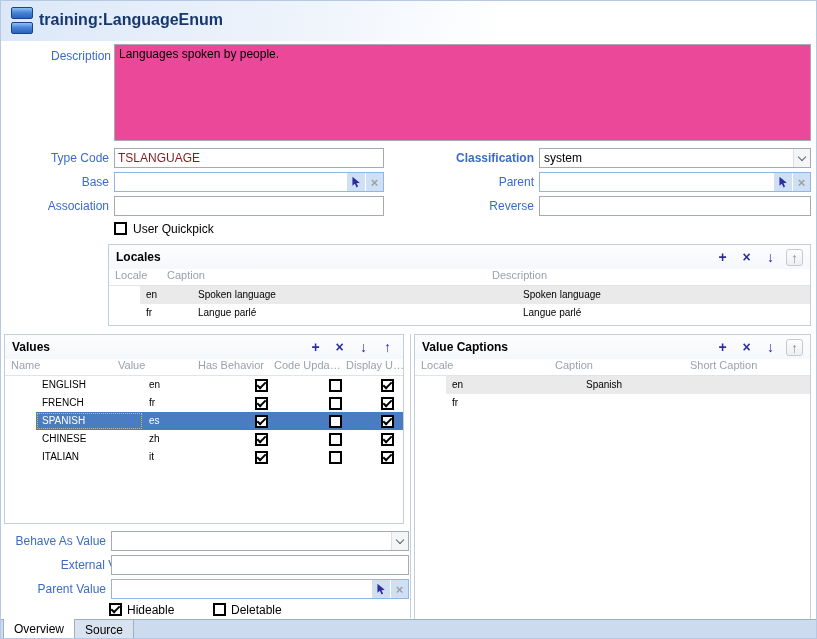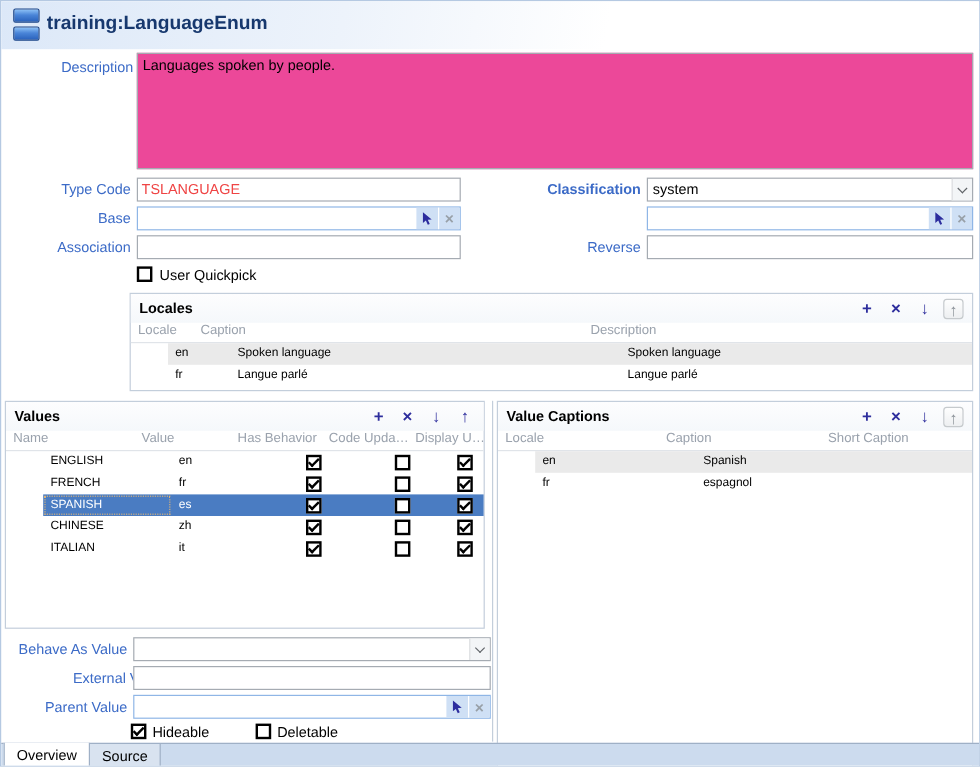--- a/index.html
+++ b/index.html
@@ -12,21 +12,21 @@
             background:linear-gradient(100deg,#dce8f8 0%,#edf3fb 35%,#ffffff 62%); }
   .enum-icon { position:absolute; left:10px; top:6px; width:24px; }
   .ei-rect { display:block; width:22px; height:12px; border:1px solid #1a4488; border-radius:2px;
              background:linear-gradient(#8cc0f5 0%,#4a85d8 45%,#2a62bc 100%); }
   .ei-rect + .ei-rect { margin-top:3px; }
   .title { position:absolute; left:38px; top:10px; font-size:16px; font-weight:bold; color:#17386e; }
 
   
   .flabel { position:absolute; color:#3c6bc7; text-align:right; line-height:20px; white-space:nowrap; }
   .tinput { position:absolute; height:20px; border:1px solid #a5abb2; background:#fff;
-            font:12px "Liberation Sans",sans-serif; padding:0 3px; color:#ef4444; outline:none; }
+            font:12px "Liberation Sans",sans-serif; padding:0 3px; color:#7f1d1d; outline:none; }
   .descbox { position:absolute; left:113px; top:43px; width:697px; height:97px;
              border:1px solid #a5abb2; padding:2px 4px; background:#ec4899; }
   .selectbox { position:absolute; height:20px; border:1px solid #a5abb2; background:#fff;
                line-height:18px; padding-left:4px; }
   .chev { position:absolute; right:0; top:0; width:17px; height:100%; background:#f3f5f7;
           border-left:1px solid #dcdee0; display:flex; align-items:center; justify-content:center; }
   .chev i { width:6px; height:6px; border-right:1px solid #606468; border-bottom:1px solid #606468;
             transform:rotate(45deg); margin-top:-3px; }
   .pickerbox { position:absolute; height:20px; border:1px solid #8fb6e6; background:#fff; display:flex; }
   .pfill { flex:1; }
@@ -109,20 +109,21 @@
   <div class="flabel" style="left:0;top:171px;width:108px;">Base</div>
   <div class="pickerbox" style="left:113px;top:171px;width:270px;">
     <span class="pfill"></span>
     <span class="pbtn">
         <svg viewBox="0 0 16 16">
           <path d="M3 1 L3 12 L6 9.6 L8 14 L10 13 L8 8.8 L12 8.4 Z"></path>
         </svg>
       </span>
     <span class="pbtn clear">×</span>
   </div>
+  <div class="flabel" style="left:400px;top:171px;width:133px;">Parent</div>
   <div class="pickerbox" style="left:538px;top:171px;width:272px;">
     <span class="pfill"></span>
     <span class="pbtn">
         <svg viewBox="0 0 16 16">
           <path d="M3 1 L3 12 L6 9.6 L8 14 L10 13 L8 8.8 L12 8.4 Z"></path>
         </svg>
       </span>
     <span class="pbtn clear">×</span>
   </div>
 
@@ -267,21 +268,20 @@
       <div class="tcell c2">Short Caption</div>
     </div>
     <div id="captions-body">
         <div class="trow hl">
           <div class="tcell c0">en</div>
           <div class="tcell c1">Spanish</div>
           <div class="tcell c2"></div>
         </div>
         <div class="trow">
           <div class="tcell c0">fr</div>
-          <div class="tcell c1">espagnol</div>
           <div class="tcell c2"></div>
         </div>
       </div>
   </div>
 
   <div class="flabel" style="left:0;top:530px;width:105px;">Behave As Value</div>
   <div class="selectbox" style="left:110px;top:530px;width:298px;">
     <span></span>
     <span class="chev">
         <i></i>

